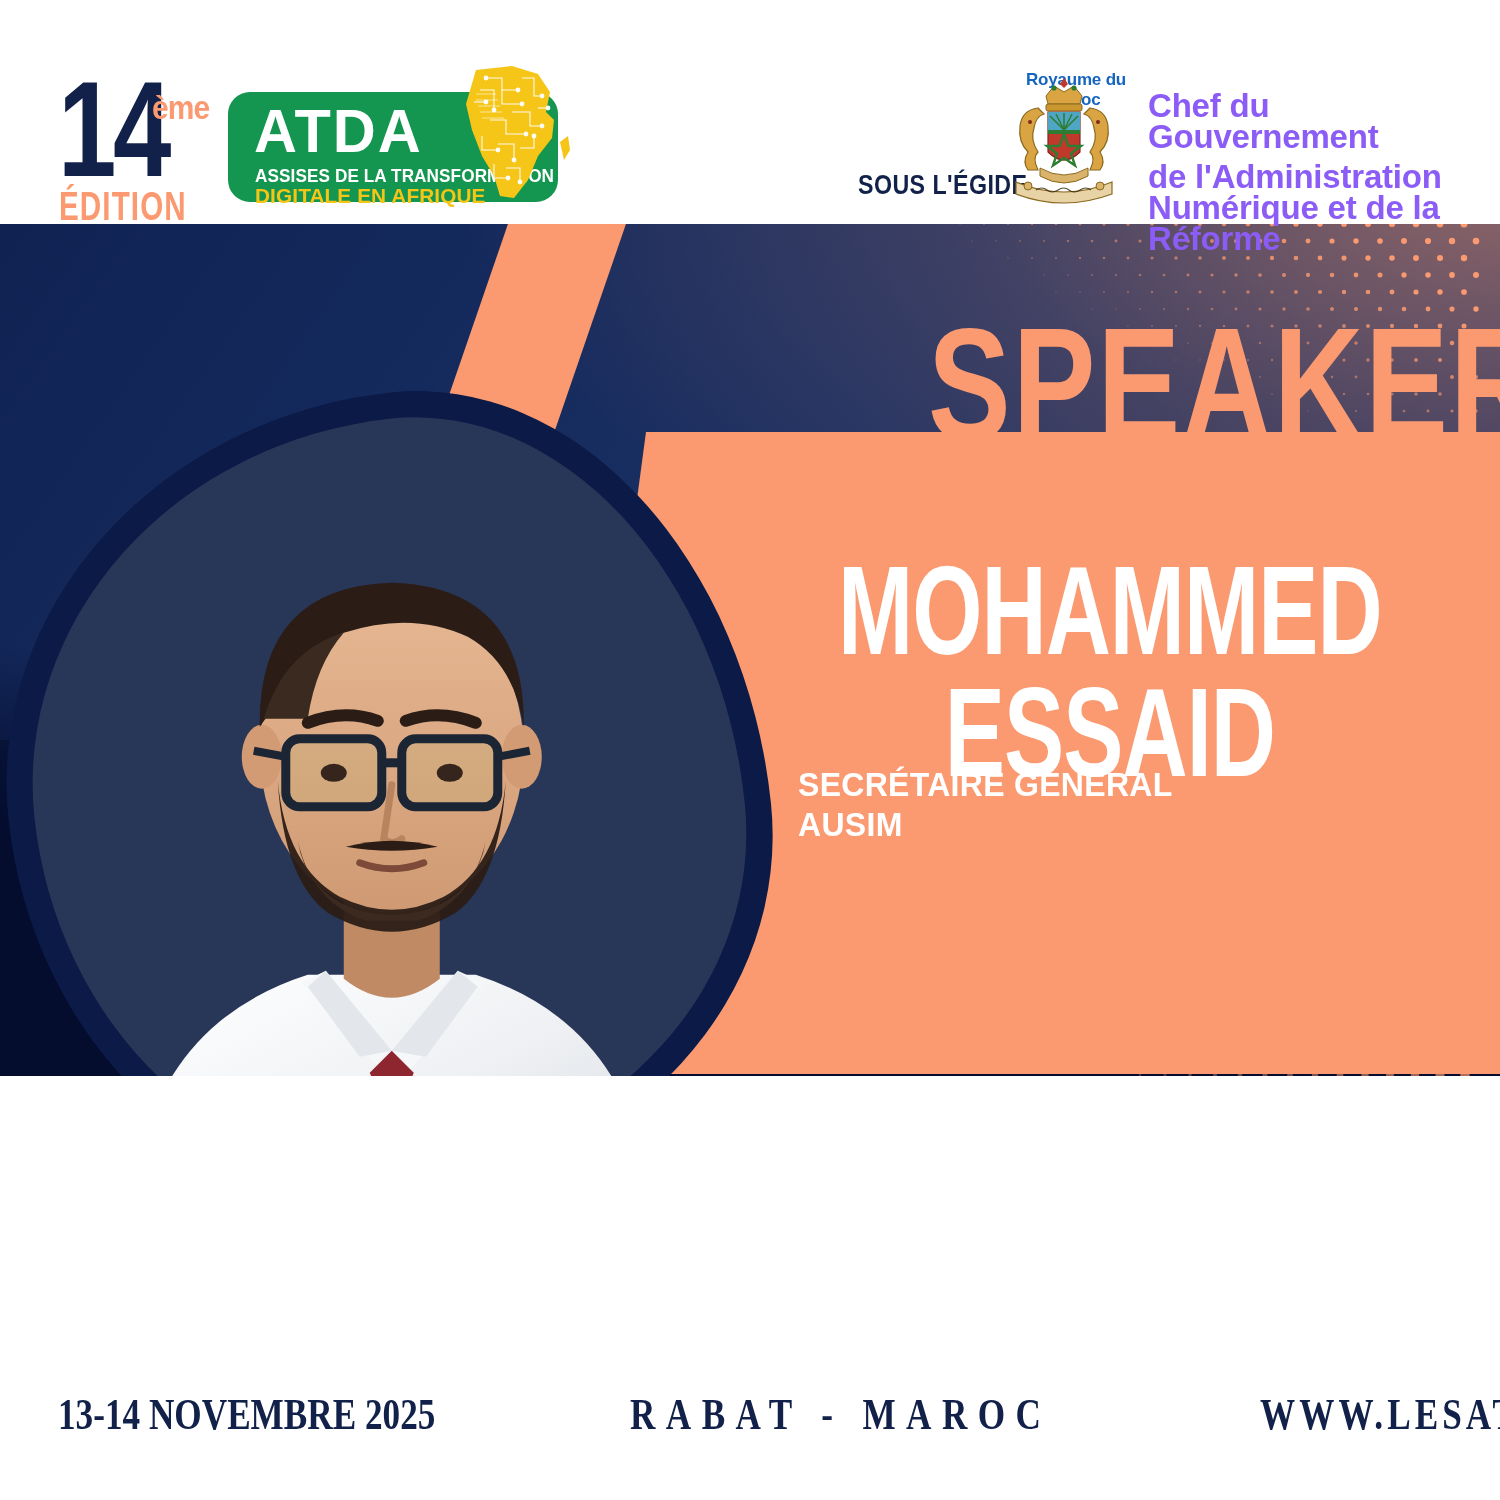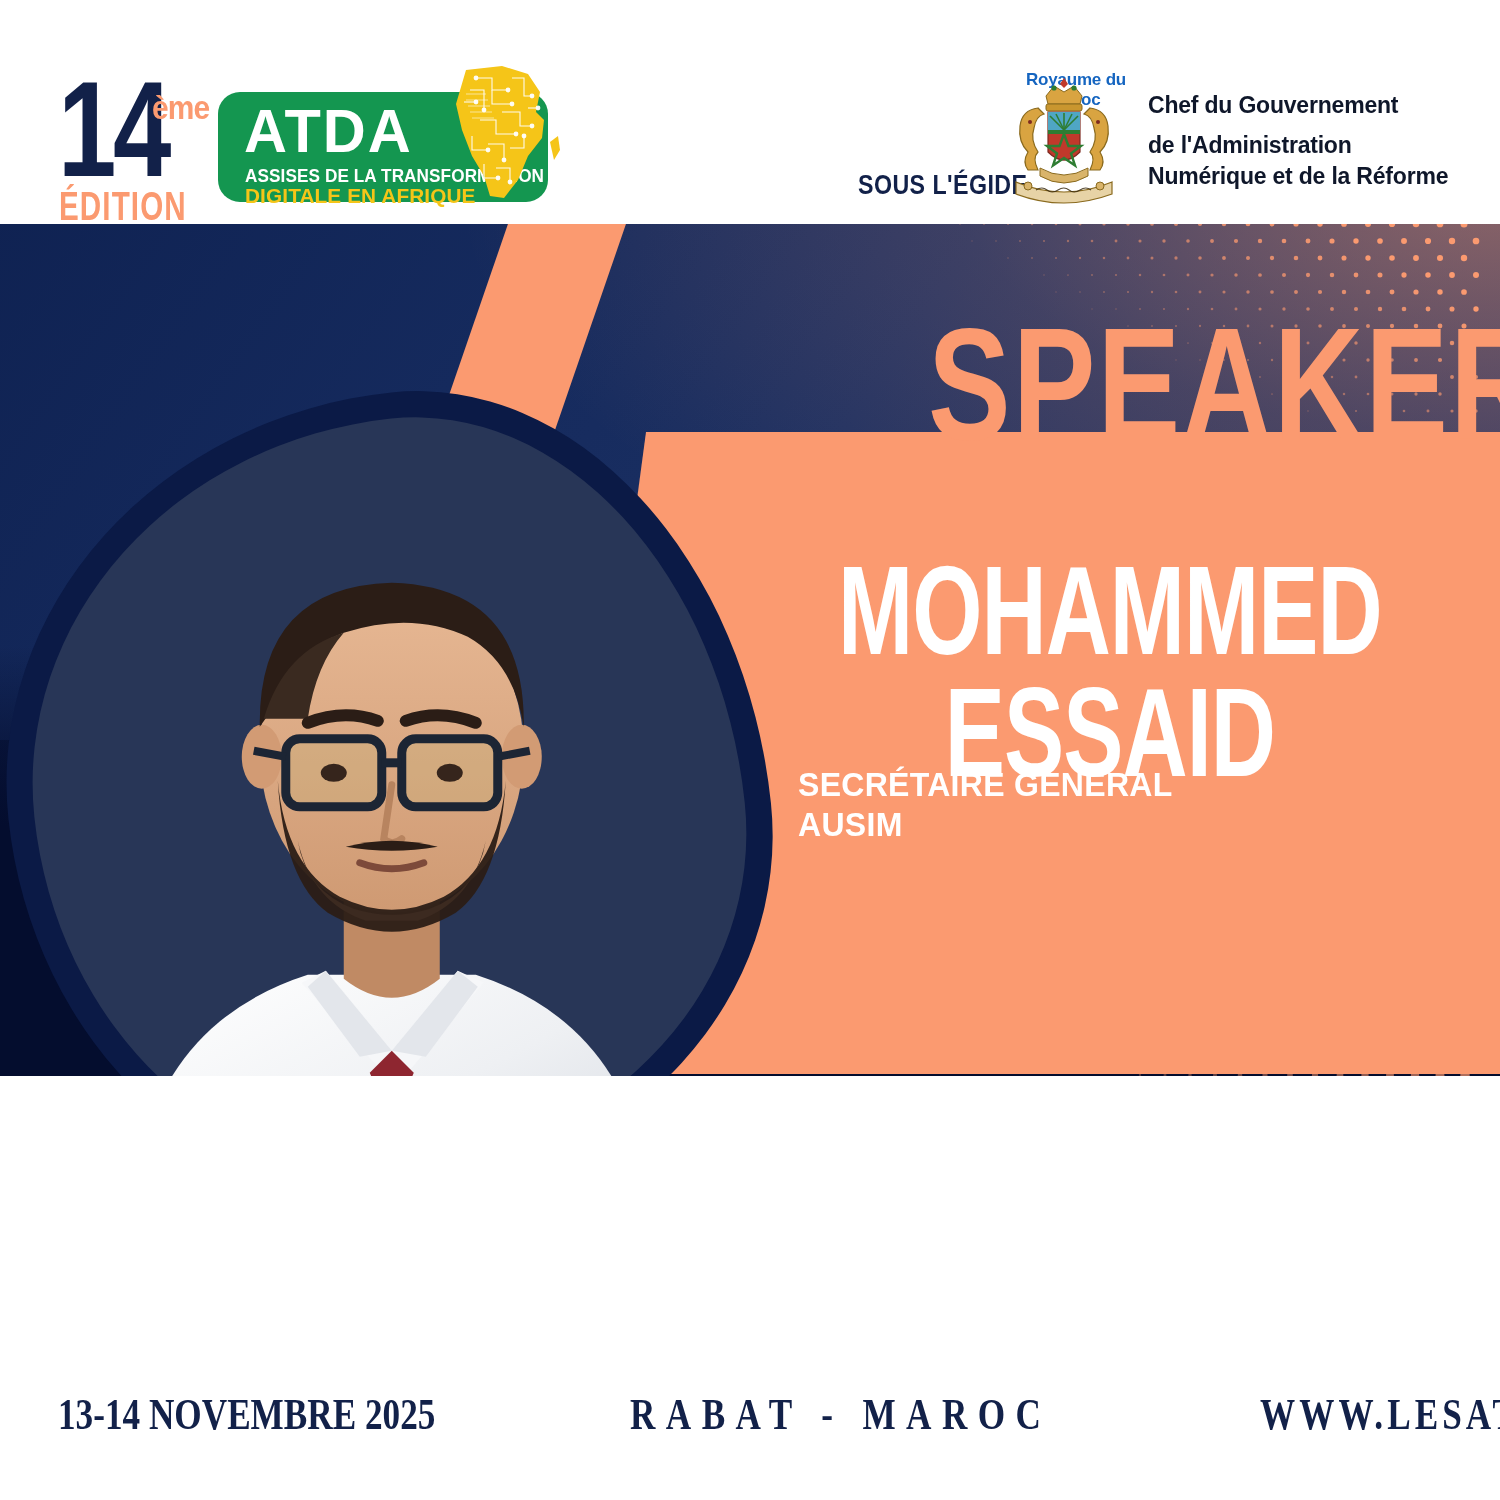--- a/index.html
+++ b/index.html
@@ -17,39 +17,39 @@
   .edition{position:absolute;left:58px;top:22px;width:140px;height:150px;}
   .ed-14{position:absolute;left:0;top:-4px;font-family:"Liberation Sans",sans-serif;
          font-weight:700;font-size:128px;line-height:128px;color:#122149;
          transform:scaleX(.82) scaleY(1.06);transform-origin:left top;letter-spacing:-4px;}
   .ed-eme{position:absolute;left:94px;top:22px;font-weight:700;font-size:34px;color:#fb9a70;
           transform:scaleX(.88);transform-origin:left top;letter-spacing:-1px;}
   .ed-word{position:absolute;left:1px;top:118px;font-weight:700;font-size:40px;color:#fb9a70;
            transform:scaleX(.74);transform-origin:left top;letter-spacing:1.5px;}
 
   
-  .atda{position:absolute;left:218px;top:48px;width:376px;height:110px;}
+  .atda{position:absolute;left:228px;top:48px;width:376px;height:110px;}
   .atda-box{position:absolute;left:0;top:0;width:330px;height:110px;background:#149650;
             border-radius:22px 22px 22px 22px;}
   .atda-word{position:absolute;left:26px;top:8px;font-weight:700;font-size:62px;line-height:62px;
              color:#ffffff;letter-spacing:2px;transform:scaleX(.96);transform-origin:left top;}
   .atda-l1{position:absolute;left:27px;top:74px;font-weight:700;font-size:17.5px;color:#ffffff;
            letter-spacing:.1px;transform:scaleX(.98);transform-origin:left top;white-space:nowrap;}
   .atda-l2{position:absolute;left:27px;top:92px;font-weight:700;font-size:21px;color:#f5c518;
            letter-spacing:.1px;transform:scaleX(.99);transform-origin:left top;white-space:nowrap;}
   .atda-africa{position:absolute;left:214px;top:-28px;width:136px;height:140px;}
 
   
   .egide{position:absolute;left:858px;top:126px;font-weight:700;font-size:27px;color:#122149;
          letter-spacing:.5px;transform:scaleX(.86);transform-origin:left top;}
   .arms-wrap{position:absolute;left:1002px;top:26px;width:124px;height:140px;}
   .arms-cap{position:absolute;left:1006px;top:26px;width:140px;text-align:center;
             font-weight:700;font-size:17px;color:#1565c0;letter-spacing:-.2px;}
-  .min{position:absolute;left:1148px;top:46px;width:320px;font-weight:700;font-size:23px;
-       line-height:31px;color:#0f172a;letter-spacing:-.2px;}
+  .min{position:absolute;left:1148px;top:46px;width:320px;font-weight:700;font-size:33px;
+       line-height:31px;color:#8b5cf6;letter-spacing:-.2px;}
 
   
   .canvas{position:absolute;left:0;top:180px;width:1500px;height:896px;overflow:hidden;
           background:#0b1a46;}
   .bgGrad{position:absolute;inset:0;
     background:
       radial-gradient(120% 95% at 100% 0%, rgba(251,154,112,.48) 0%, rgba(251,154,112,.16) 30%, rgba(251,154,112,0) 58%),
       linear-gradient(125deg,#0f2252 0%,#152a5d 28%,#1a2f62 48%,#2a3560 68%,#3b3c63 100%);
   }
   .bgDark{position:absolute;left:0;bottom:0;width:1500px;height:430px;

